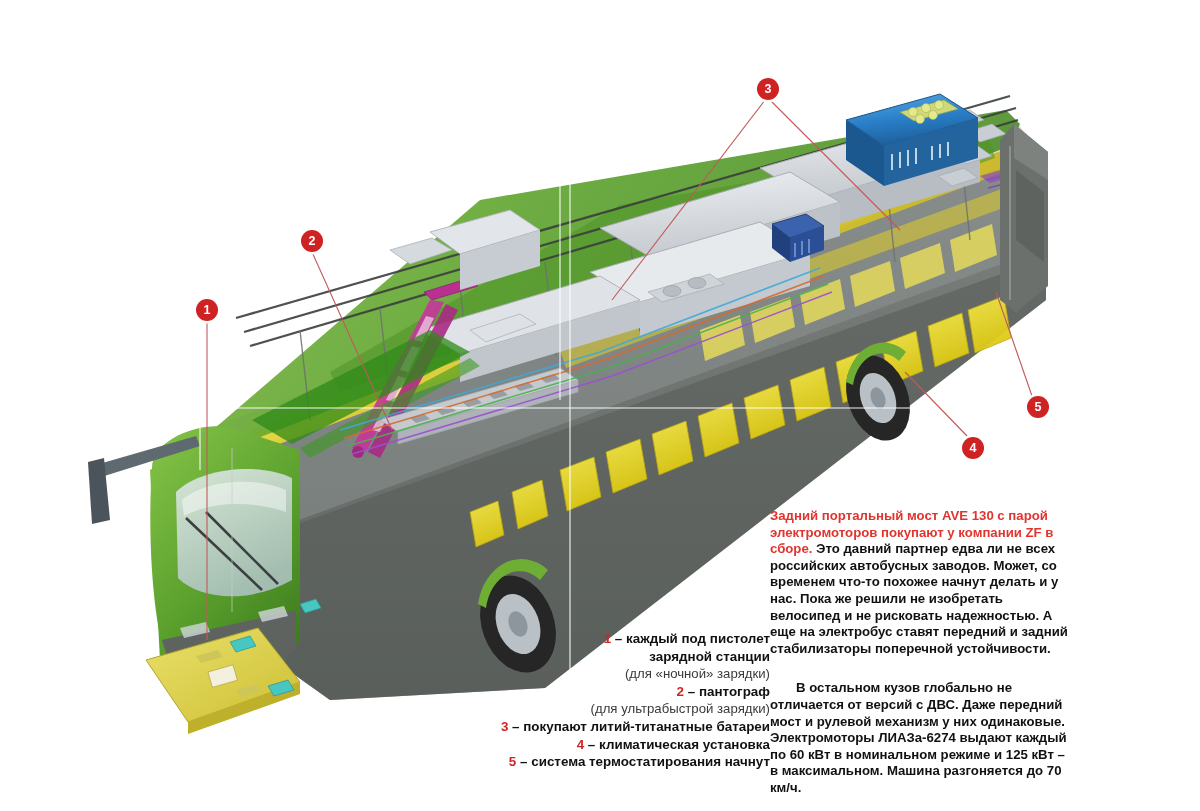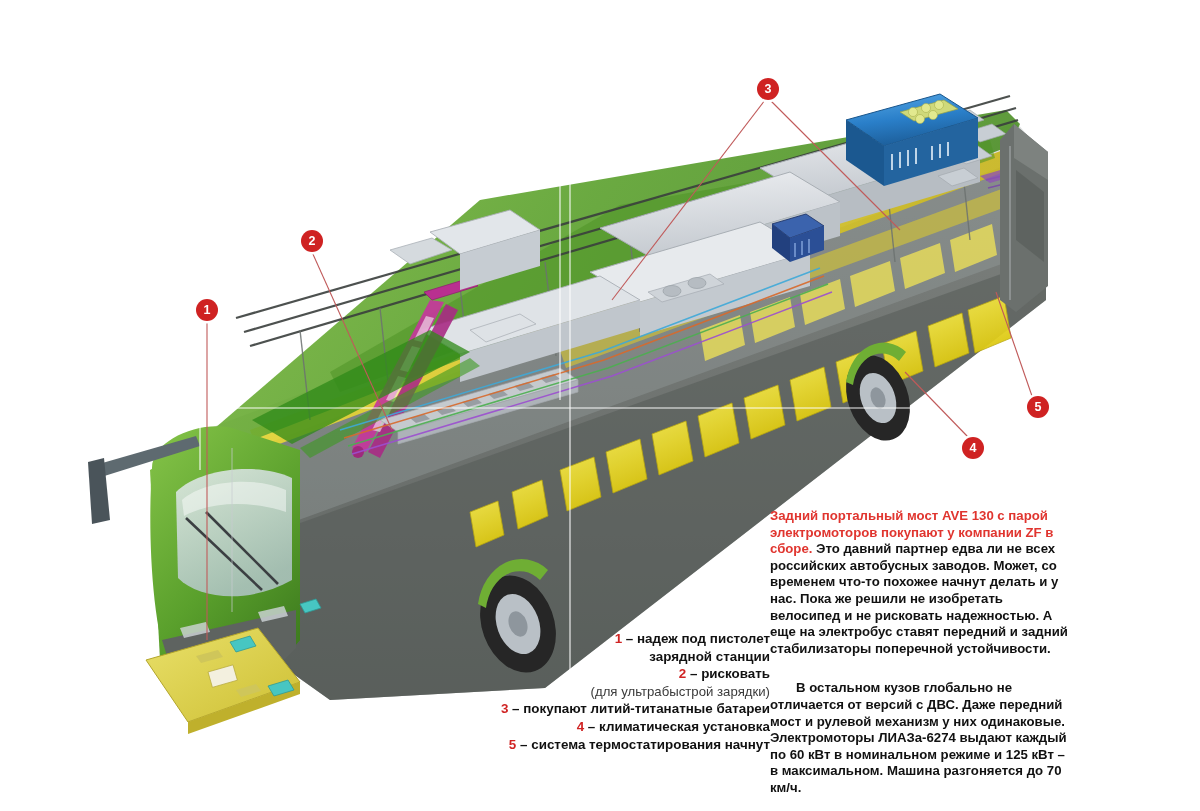--- a/index.html
+++ b/index.html
@@ -354,23 +354,24 @@
     </svg>
   </div>
 
   <div class="callout c1">1</div>
   <div class="callout c2">2</div>
   <div class="callout c3">3</div>
   <div class="callout c4">4</div>
   <div class="callout c5">5</div>
 
   <div id="legend">
-    <span class="ln"><span class="num">1</span> <span>– надеж под пистолет</span></span>
+    <span class="ln"><span class="num">1</span> <span>– каждый под пистолет</span></span>
     <span class="ln">зарядной станции</span>
-    <span class="ln"><span class="num">2</span> <span>– рисковать</span></span>
+    <span class="ln sub">(для «ночной» зарядки)</span>
+    <span class="ln"><span class="num">2</span> <span>– пантограф</span></span>
     <span class="ln sub">(для ультрабыстрой зарядки)</span>
     <span class="ln"><span class="num">3</span> <span>– покупают литий-титанатные батареи</span></span>
     <span class="ln"><span class="num">4</span> <span>– климатическая установка</span></span>
     <span class="ln"><span class="num">5</span> <span>– система термостатирования начнут</span></span>
   </div>
 
   <div id="article">
     <p><span class="lead">Задний портальный мост AVE 130 с парой элек­тромоторов покупают у компании ZF в сборе.</span><span> Это давний партнер едва ли не всех российских автобусных заводов. Может, со временем что-то похожее начнут делать и у нас. Пока же решили не изобретать велосипед и не рисковать надеж­ностью. А еще на электробус ставят передний и задний стабилизаторы поперечной устойчи­вости.</span></p>
     <p class="second">В остальном кузов глобально не отличается от версий с ДВС. Даже передний мост и рулевой механизм у них одинаковые. Электромоторы ЛИАЗа-6274 выдают каждый по 60 кВт в номи­нальном режиме и 125 кВт – в максимальном. Машина разгоняется до 70 км/ч.</p>
   </div>

